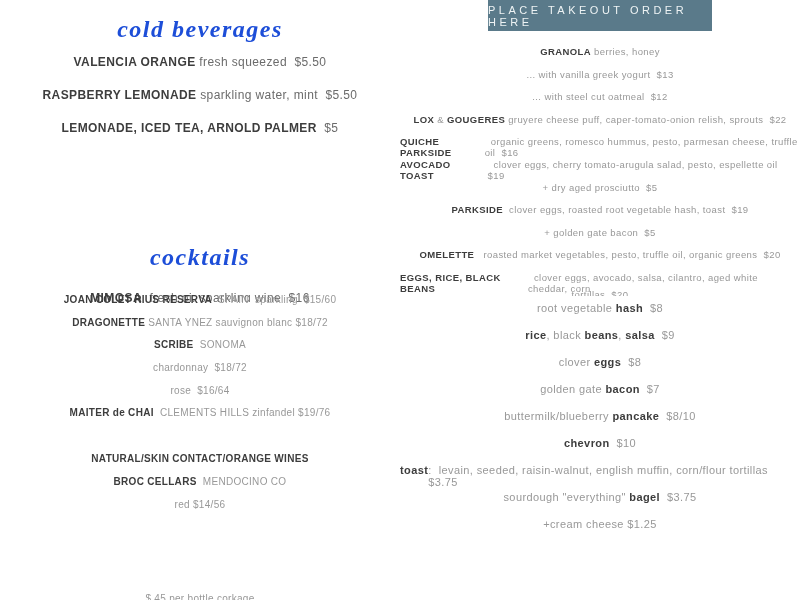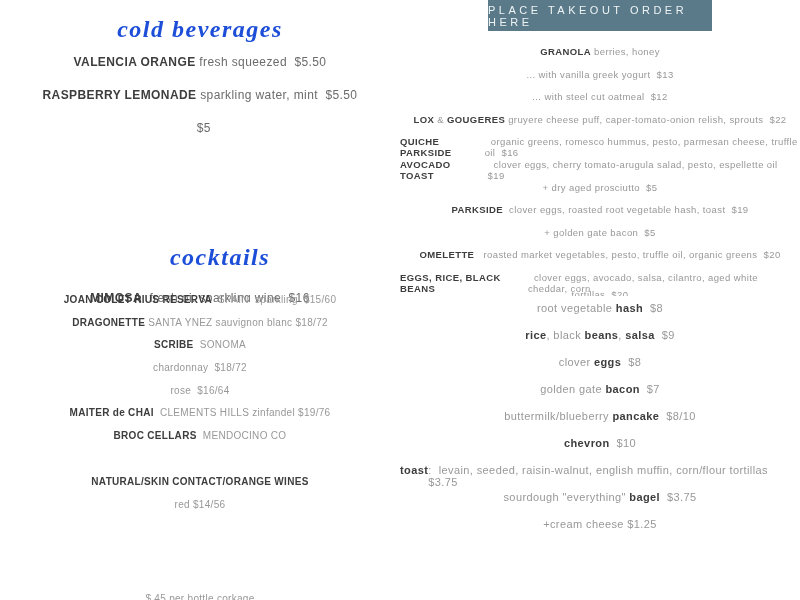--- a/index.html
+++ b/index.html
@@ -14,21 +14,21 @@
 
   .heading {
     position: absolute; left: 0; width: 400px;
     text-align: center;
     font-family: "Liberation Serif", serif;
     font-style: italic; font-weight: 700;
     font-size: 24px; color: #1d4ed8;
     letter-spacing: 1.5px;
   }
   #cold-heading { top: 16px; }
-  #cocktails-heading { top: 244px; padding-left: 20px; }
+  #cocktails-heading { top: 244px; }
 
   .list { position: absolute; }
   .line {
     display: flex; justify-content: center; align-items: flex-start;
     white-space: pre-wrap;
   }
 
   
   .bev { left: 0; width: 400px; font-size: 12px; letter-spacing: .4px; }
   #bev-list { top: 55px; }
@@ -75,38 +75,38 @@
 </head>
 <body>
 
 <div id="menu-page">
 
   <div id="cold-heading" class="heading">cold beverages</div>
 
   <div id="bev-list" class="list bev">
       <div class="line"><span class="seg-b">VALENCIA ORANGE</span><span class="seg-m"> fresh squeezed  $5.50</span></div>
       <div class="line"><span class="seg-b">RASPBERRY LEMONADE</span><span class="seg-m"> sparkling water, mint  $5.50</span></div>
-      <div class="line"><span class="seg-m">  $5</span></div>
+      <div class="line"><span class="seg-b">LEMONADE, ICED TEA, ARNOLD PALMER</span><span class="seg-m">  $5</span></div>
     </div>
 
   <div id="cocktails-heading" class="heading">cocktails</div>
 
   <div id="mimosa-clip" class="list bev clip">
       <div class="line"><span class="seg-b">MIMOSA</span><span class="seg-m">  fresh oj, sparkling wine  $16</span></div>
     </div>
 
   <div id="wine-list" class="list wine">
       <div class="line"><span class="seg-b">JOAN COLET RIUS RESERVA</span><span class="seg-l">  SPAIN  sparkling  $15/60</span></div>
       <div class="line"><span class="seg-b">DRAGONETTE</span><span class="seg-l"> SANTA YNEZ sauvignon blanc $18/72</span></div>
       <div class="line"><span class="seg-b">SCRIBE</span><span class="seg-l">  SONOMA</span></div>
       <div class="line"><span class="seg-l">chardonnay  $18/72</span></div>
       <div class="line"><span class="seg-l">rose  $16/64</span></div>
       <div class="line"><span class="seg-b">MAITER de CHAI</span><span class="seg-l">  CLEMENTS HILLS zinfandel $19/76</span></div>
+      <div class="line gap"><span class="seg-b">NATURAL/SKIN CONTACT/ORANGE WINES</span></div>
       <div class="line"><span class="seg-b">BROC CELLARS</span><span class="seg-l">  MENDOCINO CO</span></div>
-      <div class="line gap"><span class="seg-b">NATURAL/SKIN CONTACT/ORANGE WINES</span></div>
       <div class="line"><span class="seg-l">red $14/56</span></div>
     </div>
 
   <div id="corkage-clip" class="list wine clip">
       <div class="line"><span class="seg-l">$ 45 per bottle corkage</span></div>
     </div>
 
   <a id="takeout-btn">PLACE TAKEOUT ORDER HERE</a>
 
   <div id="rc-top" class="list rtop">

